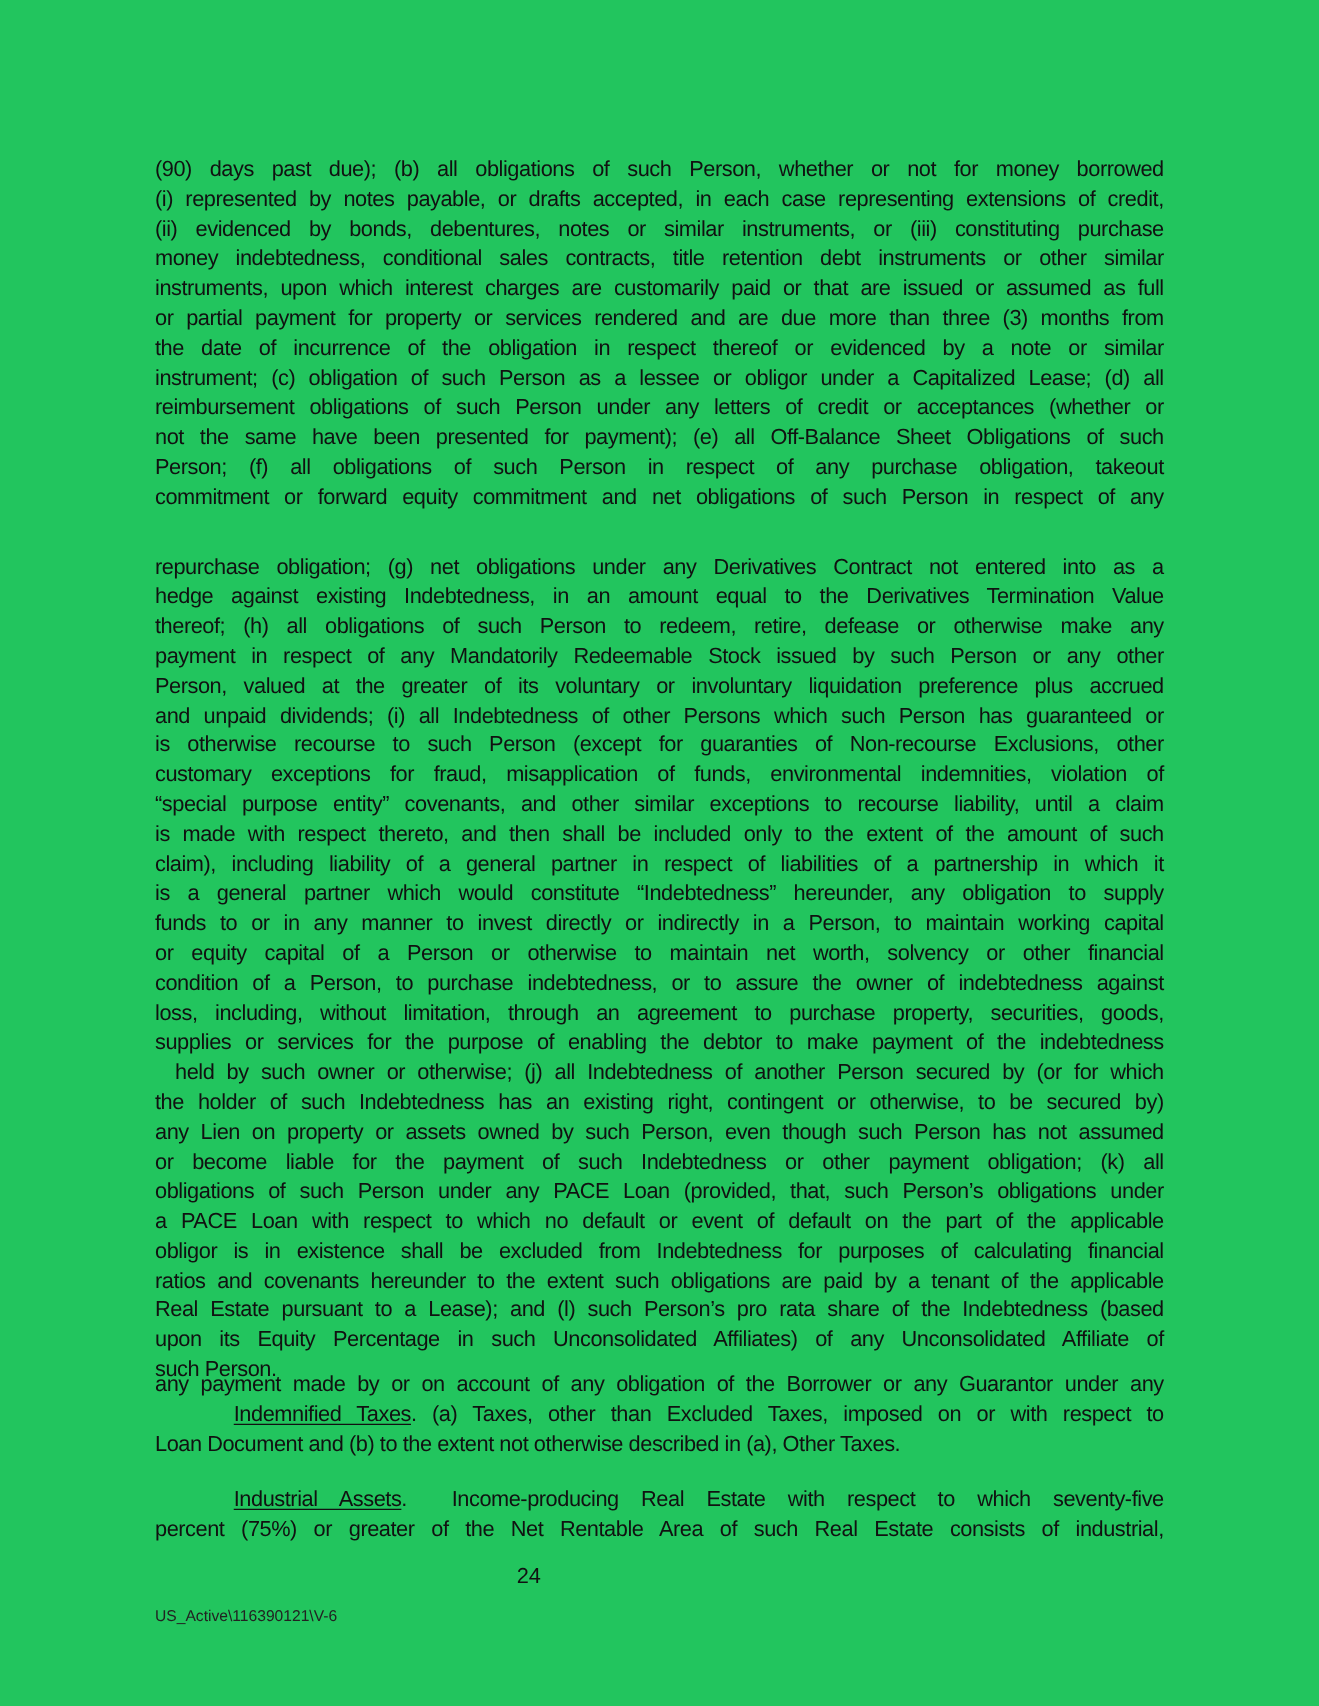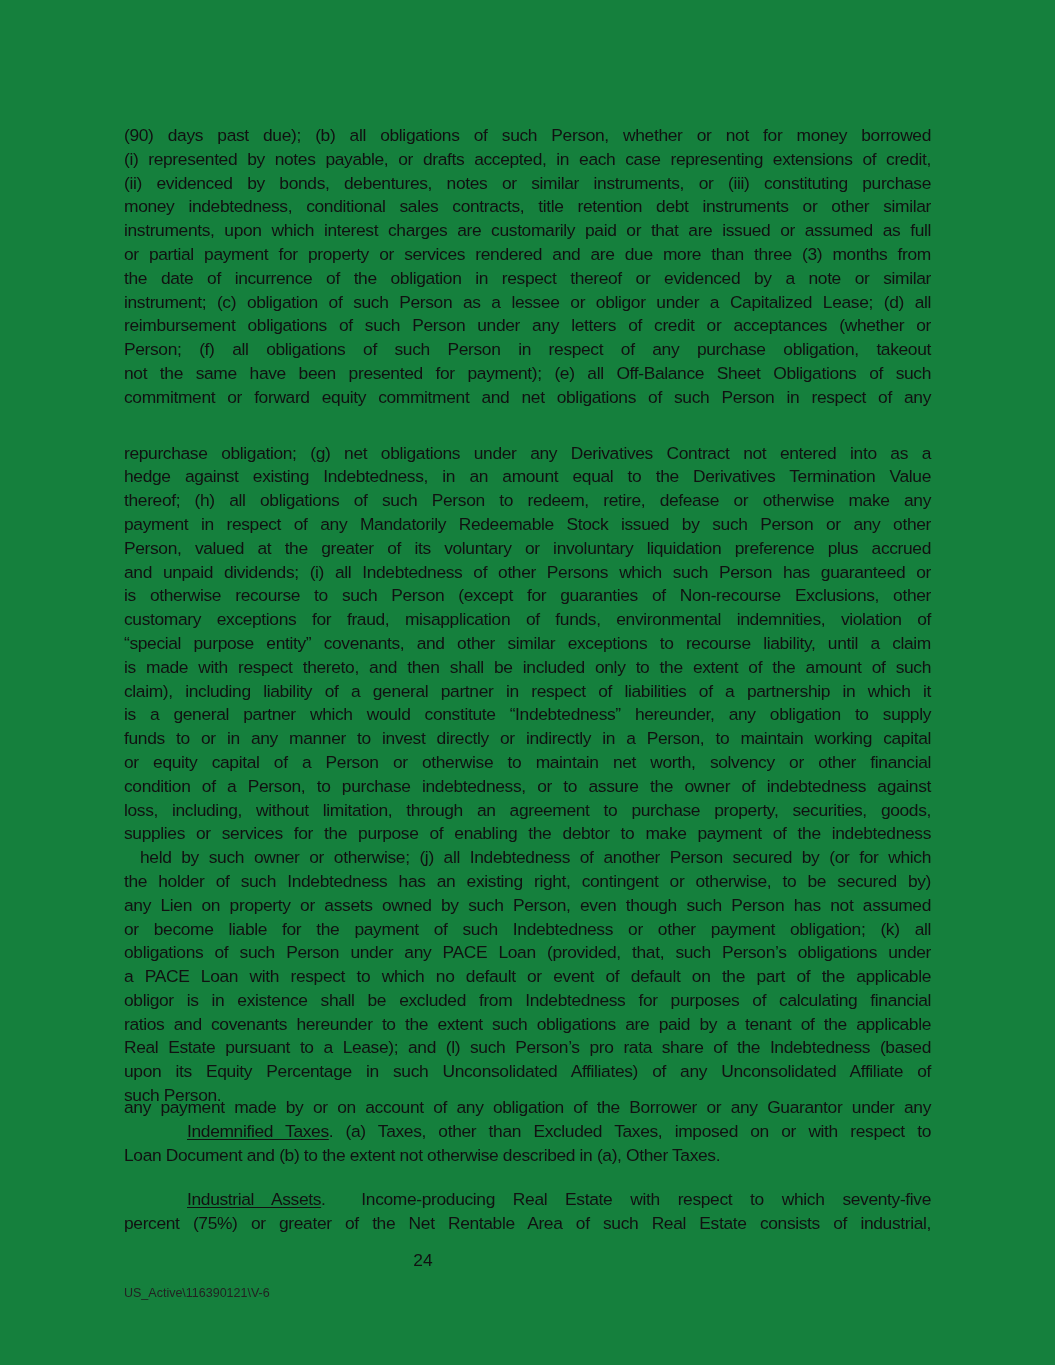--- a/index.html
+++ b/index.html
@@ -1,19 +1,19 @@
 <!DOCTYPE html>
 <html><head>
 <meta charset="utf-8">
 <style>
   html, body { margin: 0; padding: 0; background: #ffffff; }
   body { width: 1055px; height: 1365px; position: relative; overflow: hidden; }
   .page {
     position: absolute; left: 0; top: 0; width: 1055px; height: 1365px;
-    background: #15803d; color: #111111;
+    background: #22c55e; color: #111111;
     font-family: "Liberation Sans", sans-serif;
   }
   .para { position: absolute; left: 124px; width: 807px; }
   .line {
     display: block; height: 23.8px; line-height: 23.8px;
     font-size: 17.4px; white-space: nowrap;
     text-align: justify; text-align-last: justify;
     letter-spacing: -0.35px;
     overflow: visible;
   }
@@ -40,22 +40,22 @@
   <div class="para" id="p1">
       <span class="line" style="display: block;">(90) days past due); (b) all obligations of such Person, whether or not for money borrowed</span>
       <span class="line" style="display: block;">(i) represented by notes payable, or drafts accepted, in each case representing extensions of credit,</span>
       <span class="line" style="display: block;">(ii) evidenced by bonds, debentures, notes or similar instruments, or (iii) constituting purchase</span>
       <span class="line" style="display: block;">money indebtedness, conditional sales contracts, title retention debt instruments or other similar</span>
       <span class="line" style="display: block;">instruments, upon which interest charges are customarily paid or that are issued or assumed as full</span>
       <span class="line" style="display: block;">or partial payment for property or services rendered and are due more than three (3) months from</span>
       <span class="line" style="display: block;">the date of incurrence of the obligation in respect thereof or evidenced by a note or similar</span>
       <span class="line" style="display: block;">instrument; (c) obligation of such Person as a lessee or obligor under a Capitalized Lease; (d) all</span>
       <span class="line" style="display: block;">reimbursement obligations of such Person under any letters of credit or acceptances (whether or</span>
+      <span class="line" style="display: block;">not the same have been presented for payment); (e) all Off-Balance Sheet Obligations of such</span>
       <span class="line" style="display: block;">Person; (f) all obligations of such Person in respect of any purchase obligation, takeout</span>
-      <span class="line" style="display: block;">not the same have been presented for payment); (e) all Off-Balance Sheet Obligations of such</span>
       <span class="line" style="display: block;">commitment or forward equity commitment and net obligations of such Person in respect of any</span>
       <span class="line" style="display: block; margin-top: 32px;">repurchase obligation; (g) net obligations under any Derivatives Contract not entered into as a</span>
       <span class="line" style="display: block;">hedge against existing Indebtedness, in an amount equal to the Derivatives Termination Value</span>
       <span class="line" style="display: block;">thereof; (h) all obligations of such Person to redeem, retire, defease or otherwise make any</span>
       <span class="line" style="display: block;">payment in respect of any Mandatorily Redeemable Stock issued by such Person or any other</span>
       <span class="line" style="display: block;">Person, valued at the greater of its voluntary or involuntary liquidation preference plus accrued</span>
       <span class="line" style="display: block;">and unpaid dividends; (i) all Indebtedness of other Persons which such Person has guaranteed or</span>
       <span class="line" style="display: block;">is otherwise recourse to such Person (except for guaranties of Non-recourse Exclusions, other</span>
       <span class="line" style="display: block;">customary exceptions for fraud, misapplication of funds, environmental indemnities, violation of</span>
       <span class="line" style="display: block;">“special purpose entity” covenants, and other similar exceptions to recourse liability, until a claim</span>

